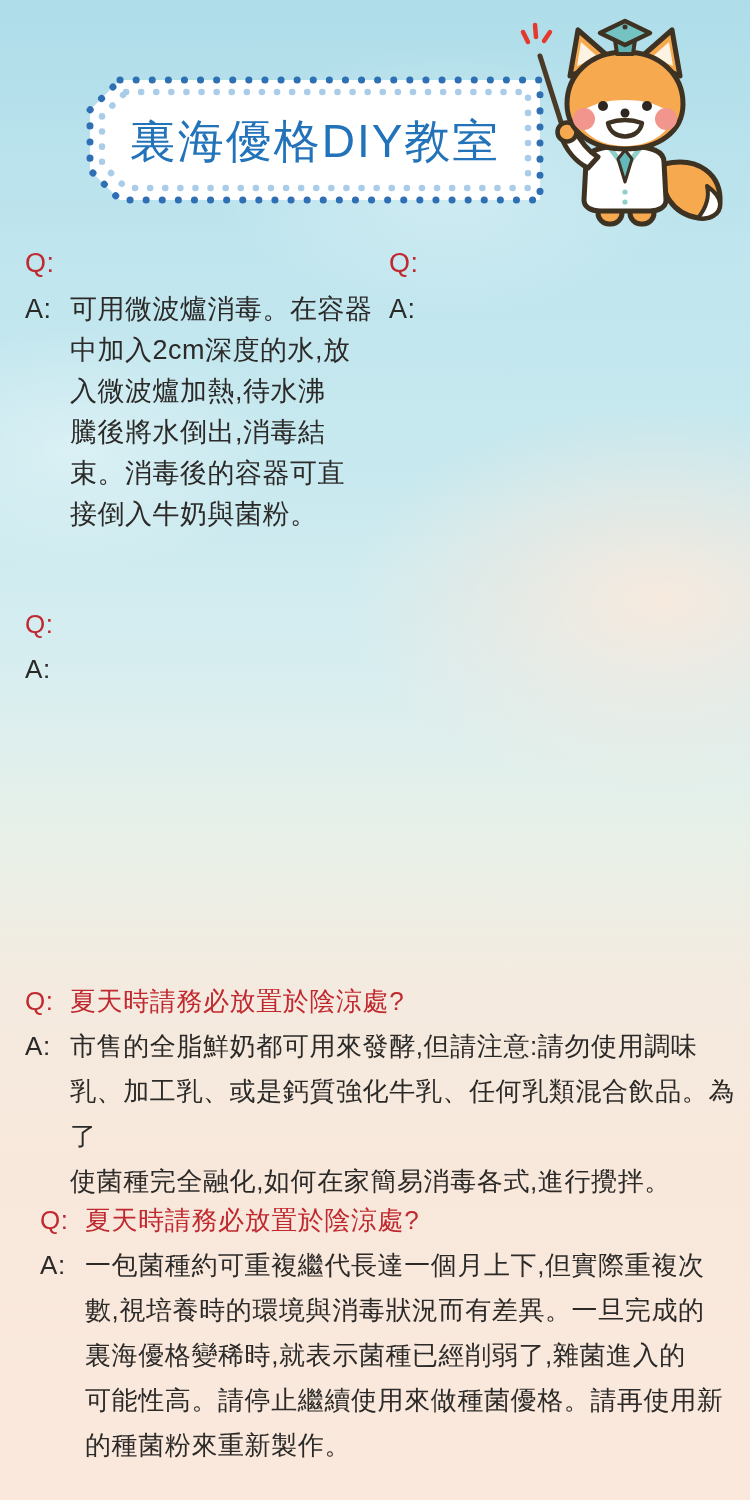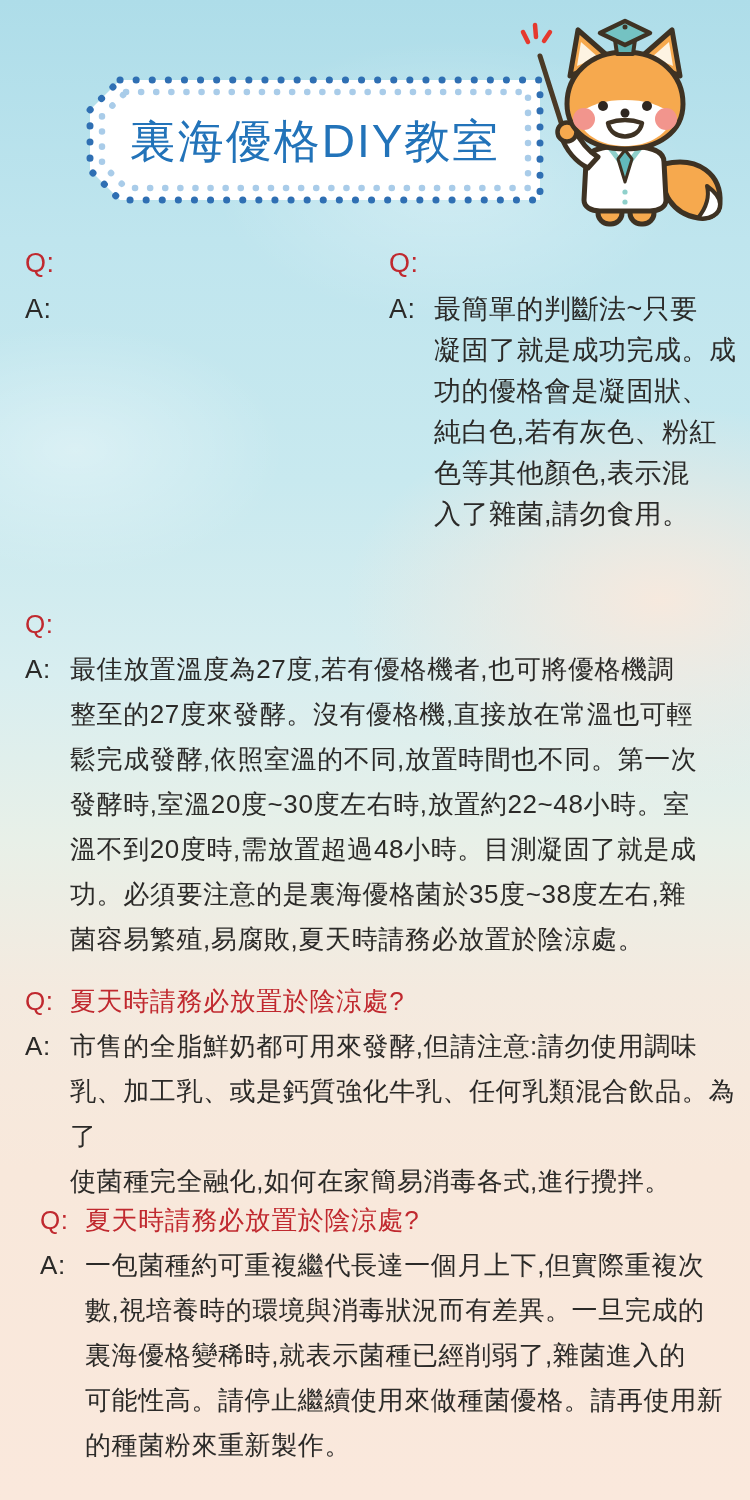--- a/index.html
+++ b/index.html
@@ -113,51 +113,44 @@
     </g>
   </svg>
 
   <div class="qa-cols">
     <div class="qa-col">
       <div class="qa-row question">
         <span class="prefix q-prefix">Q:</span>
       </div>
       <div class="qa-row answer">
         <span class="prefix a-prefix">A:</span>
+        <span class="a-text">可用微波爐消毒。在容器
+中加入2cm深度的水,放
+入微波爐加熱,待水沸
+騰後將水倒出,消毒結
+束。消毒後的容器可直
+接倒入牛奶與菌粉。</span>
       </div>
     </div>
     <div class="qa-col">
       <div class="qa-row question">
         <span class="prefix q-prefix">Q:</span>
       </div>
       <div class="qa-row answer">
         <span class="prefix a-prefix">A:</span>
-        <span class="a-text">最簡單的判斷法~只要
-凝固了就是成功完成。成
-功的優格會是凝固狀、
-純白色,若有灰色、粉紅
-色等其他顏色,表示混
-入了雜菌,請勿食用。</span>
       </div>
     </div>
   </div>
 
   <div class="qa-section sec-3">
     <div class="qa-row question">
       <span class="prefix q-prefix">Q:</span>
     </div>
     <div class="qa-row answer">
       <span class="prefix a-prefix">A:</span>
-      <span class="a-text">最佳放置溫度為27度,若有優格機者,也可將優格機調
-整至的27度來發酵。沒有優格機,直接放在常溫也可輕
-鬆完成發酵,依照室溫的不同,放置時間也不同。第一次
-發酵時,室溫20度~30度左右時,放置約22~48小時。室
-溫不到20度時,需放置超過48小時。目測凝固了就是成
-功。必須要注意的是裏海優格菌於35度~38度左右,雜
-菌容易繁殖,易腐敗,夏天時請務必放置於陰涼處。</span>
     </div>
   </div>
 
   <div class="qa-section sec-4">
     <div class="qa-row question">
       <span class="prefix q-prefix">Q:</span>
       <span class="q-text">夏天時請務必放置於陰涼處?</span>
     </div>
     <div class="qa-row answer">
       <span class="prefix a-prefix">A:</span>

